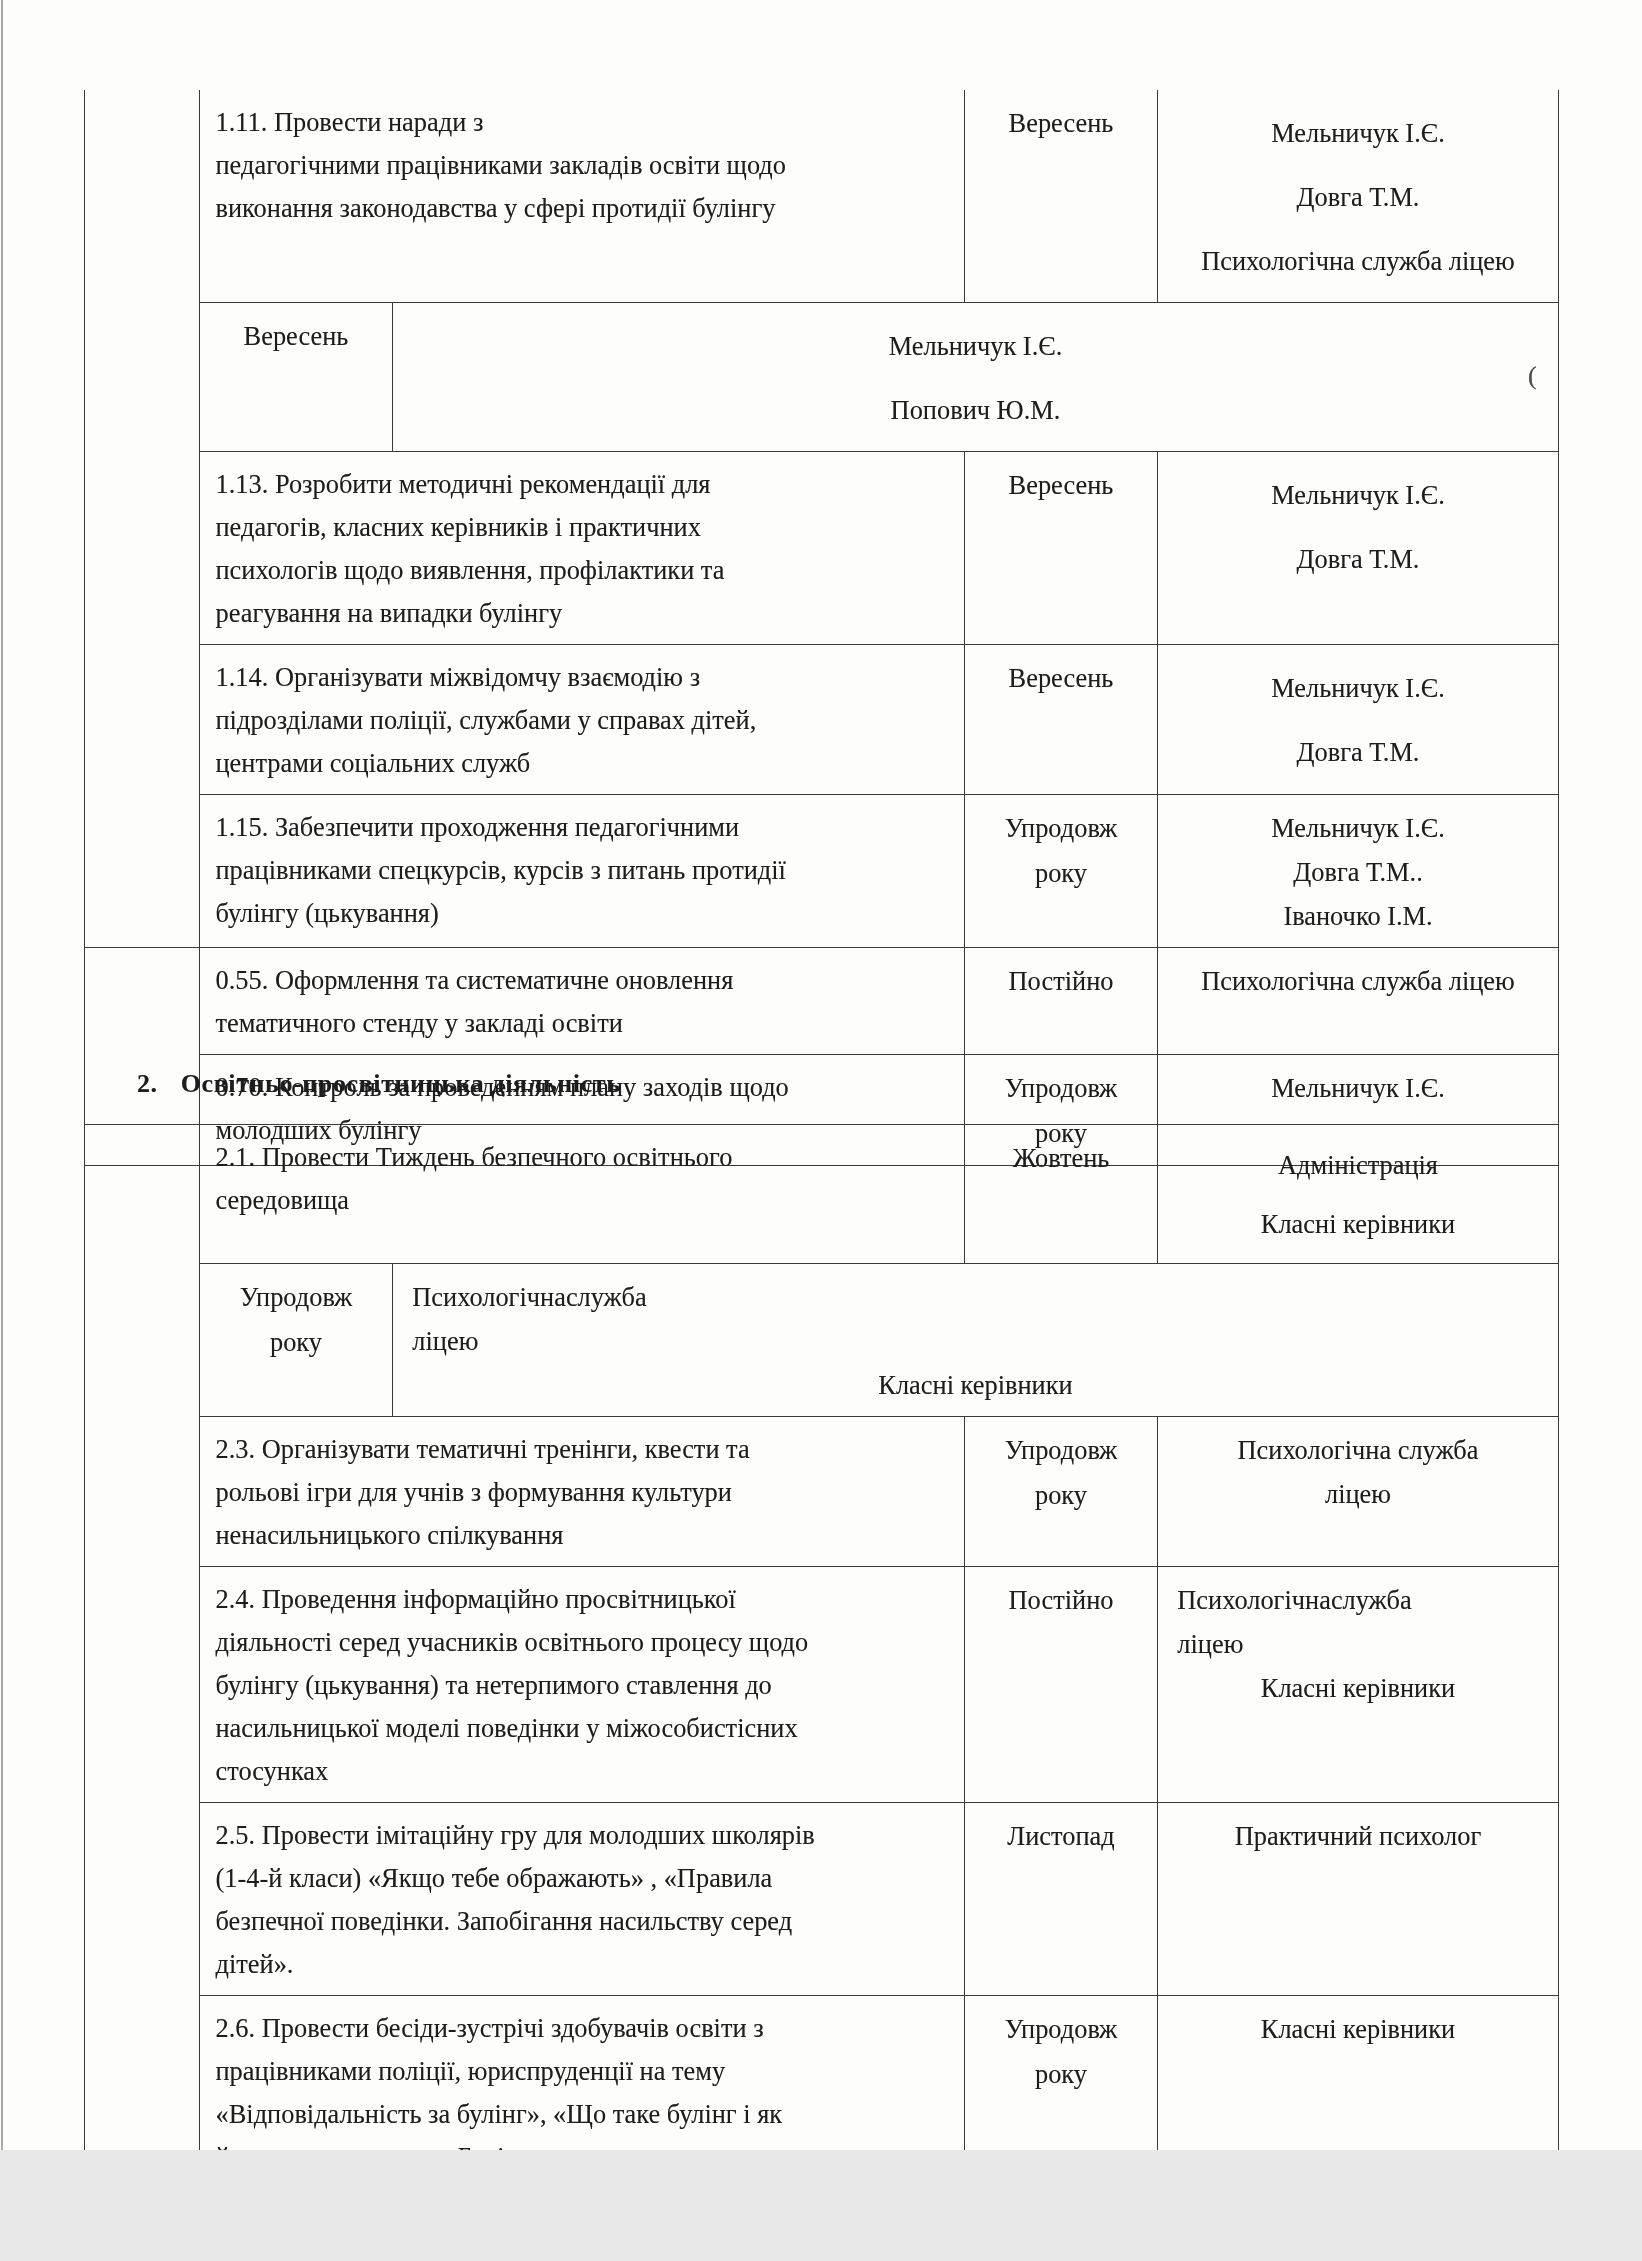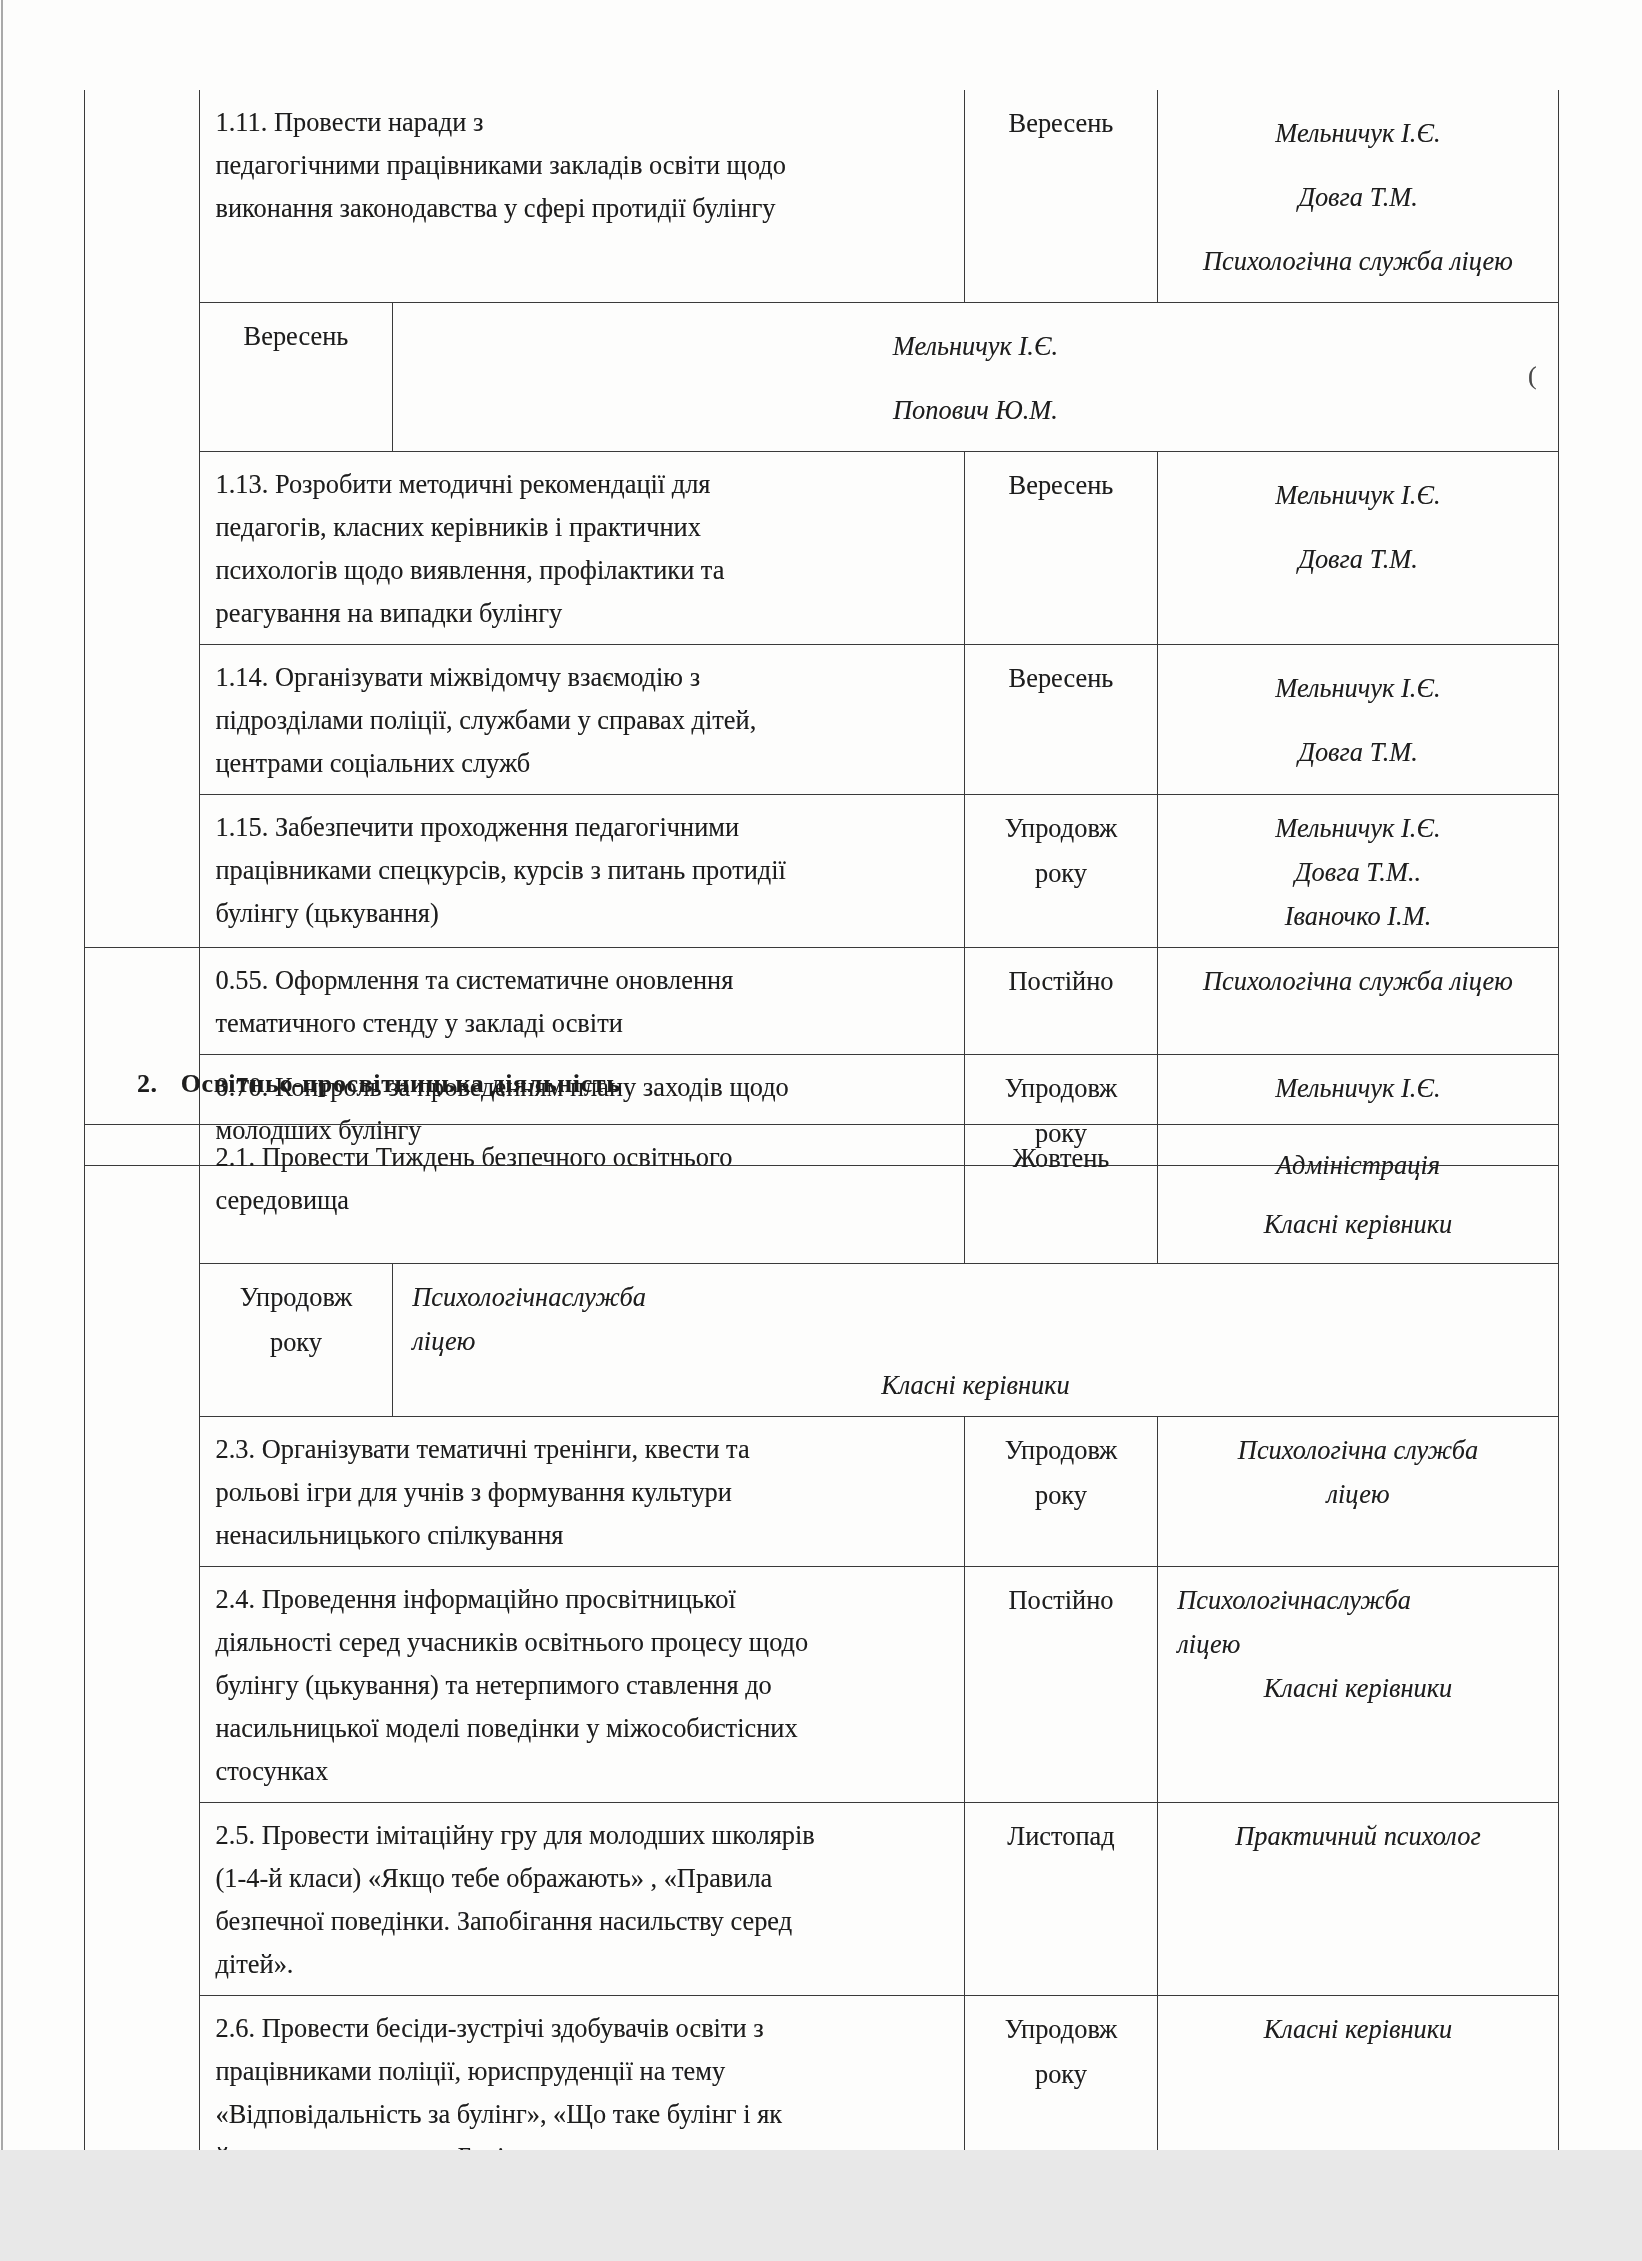--- a/index.html
+++ b/index.html
@@ -40,21 +40,21 @@
   }
   .cell-term{
     width:193px;flex:0 0 193px;
     border-right:1.9px solid #3a3a3a;
     padding:11px 3.9px 9px 3.9px;
     text-align:center;line-height:45px;
   }
   .cell-resp{
     flex:1 1 auto;
     padding:11px 19.3px 9px 19.3px;
-    text-align:center;line-height:44px;font-style:italic;
+    text-align:center;line-height:44px;
   }
   
   .row:not(:last-child) .cell-task,
   .row:not(:last-child) .cell-term,
   .row:not(:last-child) .cell-resp{border-bottom:1.9px solid #3a3a3a;}
   .cell-num{border-bottom:none;}
   .cell-num.num-divider{border-bottom:1.9px solid #3a3a3a;}
 
   
   .t1 .row:nth-child(-n+4) .cell-resp{line-height:64px;}

